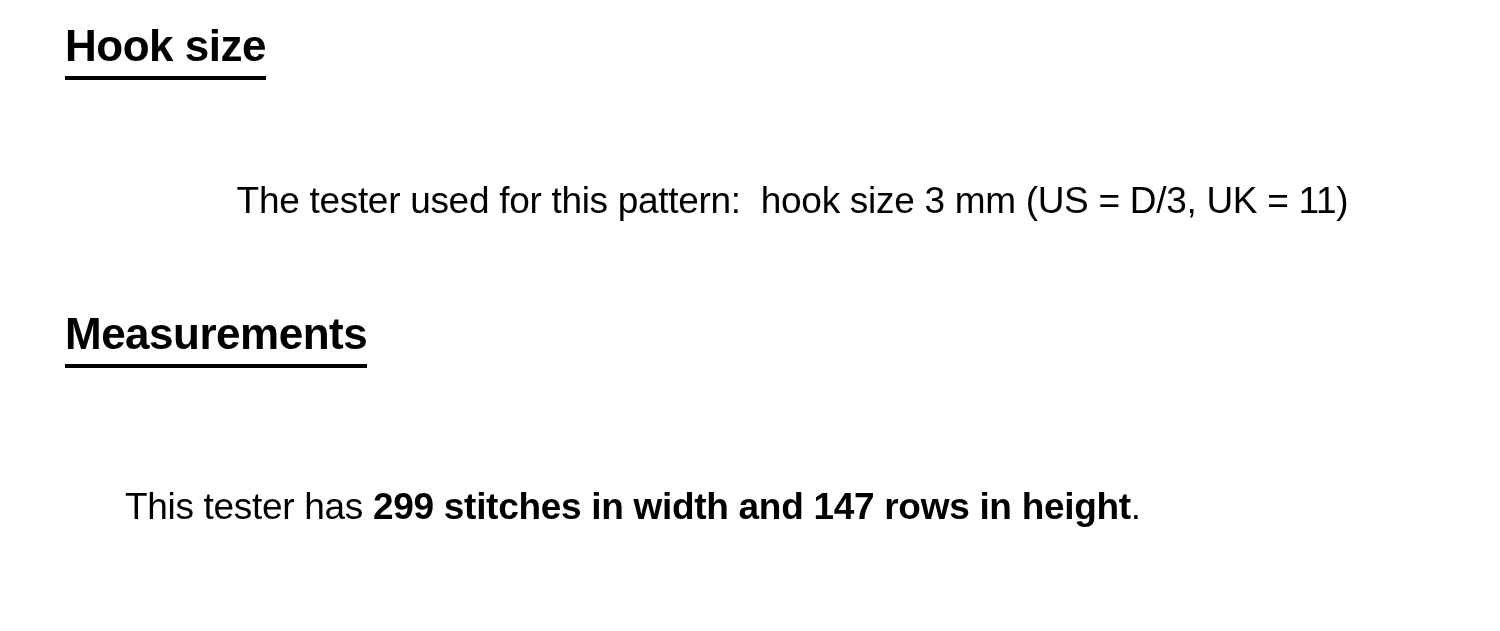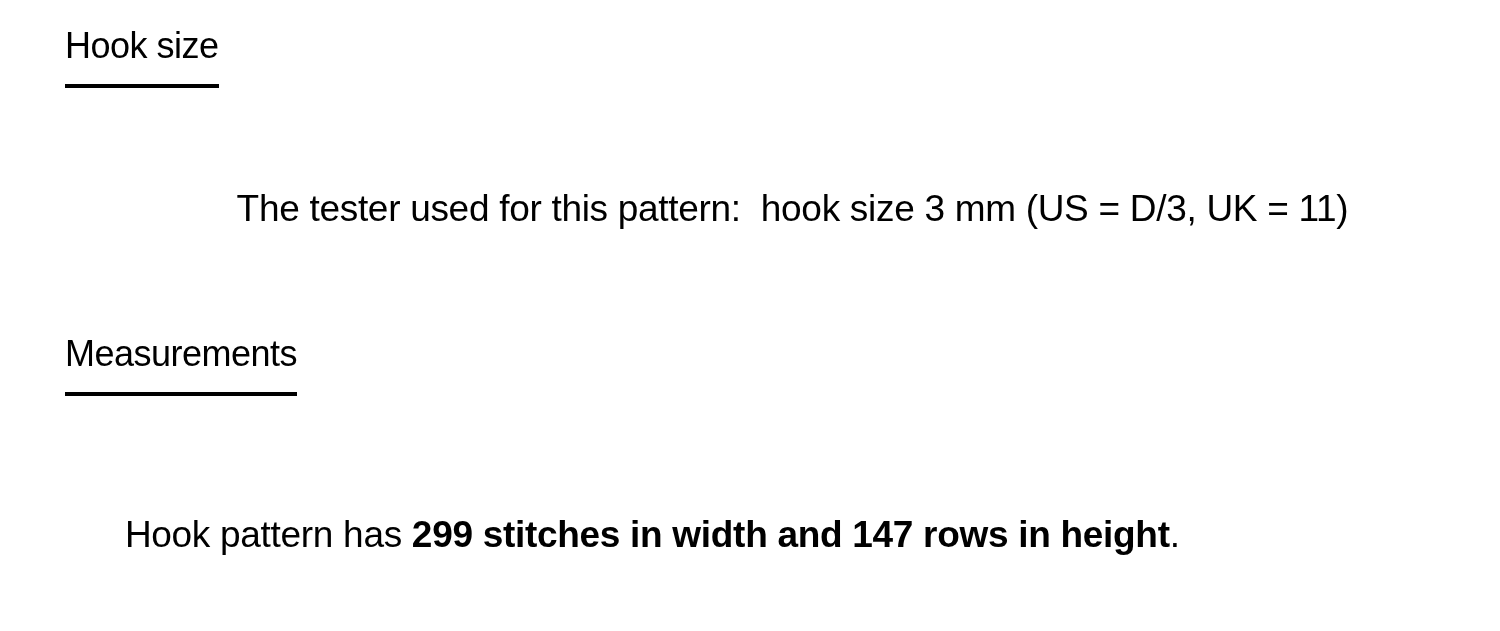--- a/index.html
+++ b/index.html
@@ -15,42 +15,42 @@
     background: #ffffff;
     color: #000000;
     font-family: "Liberation Sans", "DejaVu Sans", sans-serif;
     padding: 24px 40px 0 65px;
   }
   .heading-wrap {
     line-height: 44px;
   }
   .heading {
     display: inline-block;
-    font-size: 36px;
-    font-weight: 400;
+    font-size: 44px;
+    font-weight: 700;
     letter-spacing: -0.5px;
     border-bottom: 4px solid #000000;
-    padding-bottom: 16px;
+    padding-bottom: 8px;
   }
   .para {
     font-size: 37px;
     font-weight: 400;
     letter-spacing: -0.3px;
   }
   .line {
     display: block;
     line-height: 58px;
     white-space: pre-wrap;
   }
   .run { font-weight: 400; }
   .run.bold { font-weight: 700; }
 
   
   .p-hook      { margin-top: 34px; text-align: center; }
-  .h-measure   { margin-top: 36px; }
+  .h-measure   { margin-top: 24px; }
   .p-stitches  { margin-top: 52px; }
 </style>
 </head>
 <body>
 
 <div class="doc">
 
   <div class="heading-wrap h-hook">
     <span class="heading">Hook size</span>
   </div>
@@ -60,17 +60,17 @@
       <span class="run">The tester used for this pattern:  hook size 3 mm (US = D/3, UK = 11)</span>
     </span>
   </div>
 
   <div class="heading-wrap h-measure">
     <span class="heading">Measurements</span>
   </div>
 
   <div class="para p-stitches">
     <span class="line">
-      <span class="run">Hook pattern has </span><span class="run bold">299 stitches in width and 147 rows in height</span><span class="run">.</span>
+      <span class="run">This tester has </span><span class="run bold">299 stitches in width and 147 rows in height</span><span class="run">.</span>
     </span>
   </div>
 
 </div>
 
 </body></html>

